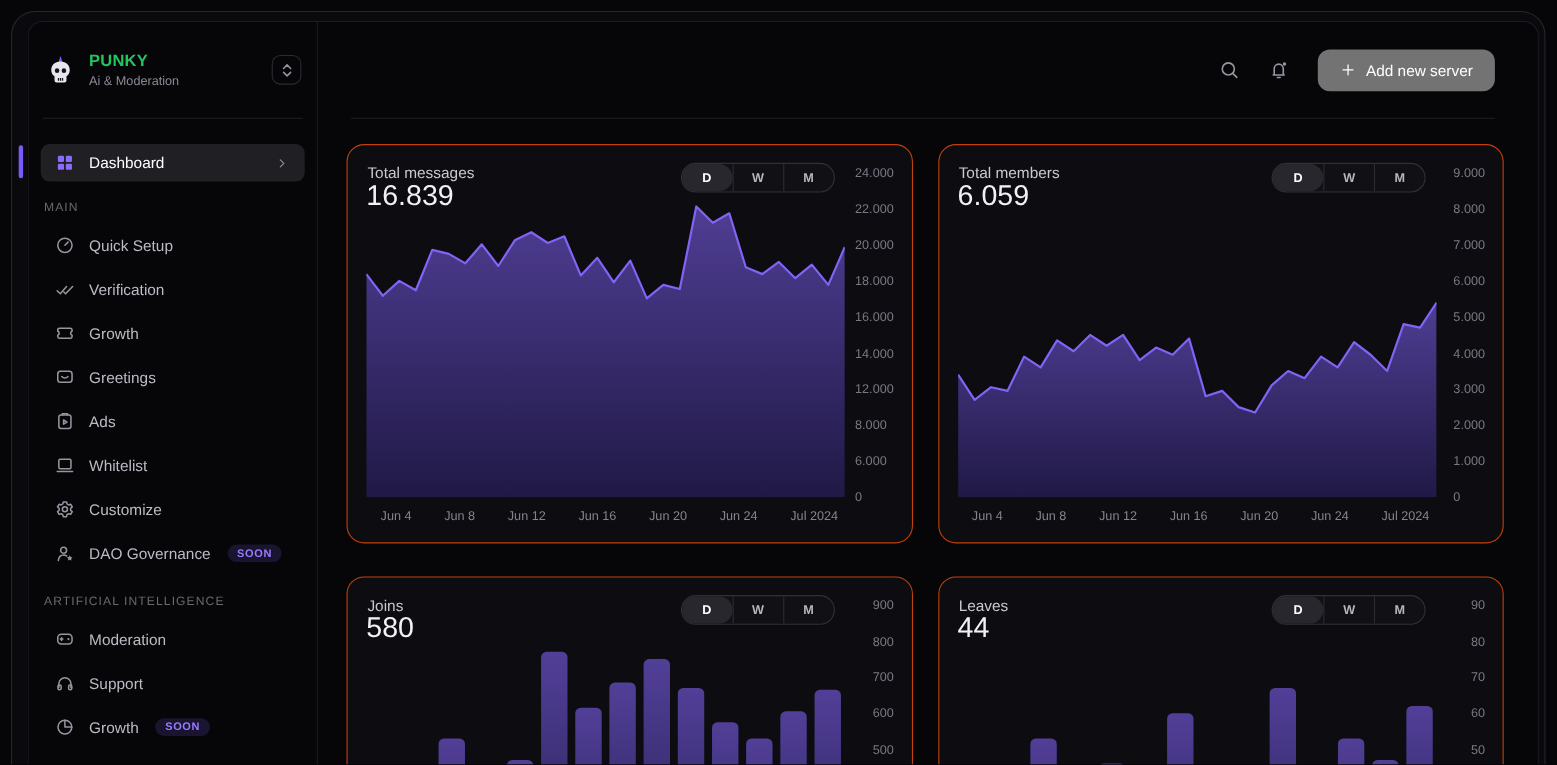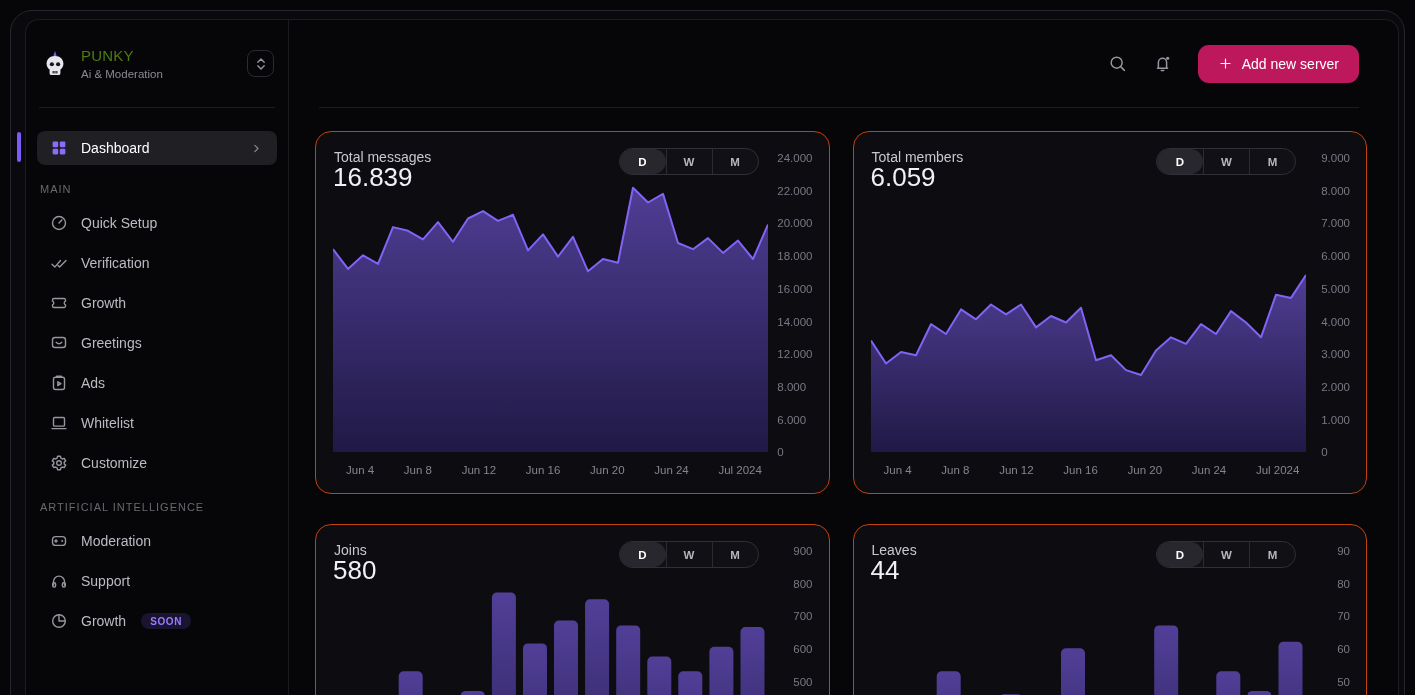--- a/index.html
+++ b/index.html
@@ -8,21 +8,21 @@
   .window { position:absolute; left:10px; top:10px; right:10px; height:920px;
             border:1px solid #26262d; border-radius:22px; background:#0a0a0e; }
   .accent { position:absolute; left:6px; top:121px; width:4px; height:30px; border-radius:3px; background:#7a5af8; }
   .app { position:absolute; left:14px; top:8px; right:5px; bottom:0; border:1px solid #1c1c22;
          border-bottom:none; border-radius:14px 14px 0 0; background:#060609; overflow:hidden; }
   
   .sidebar { position:absolute; left:0; top:0; bottom:0; width:263px; border-right:1px solid #1a1a20; }
   .server-row { height:87px; display:flex; align-items:center; gap:11px; padding:0 14px; }
   .server-logo { width:30px; height:30px; display:flex; align-items:center; justify-content:center; }
   .server-meta { flex:1; min-width:0; }
-  .server-name { font-size:15px; font-weight:400; color:#4d7c0f; letter-spacing:.2px; }
+  .server-name { font-size:15px; font-weight:700; color:#22c55e; letter-spacing:.2px; }
   .server-sub { font-size:11.5px; color:#8b8a94; margin-top:3px; }
   .selector-btn { width:27px; height:27px; border-radius:8px; border:1px solid #2b2b32; background:transparent;
                   color:#c9c8cf; display:flex; align-items:center; justify-content:center; cursor:pointer; }
   .selector-btn svg { width:14px; height:14px; }
   .divider { height:1px; background:#1c1c23; margin:0 13px; }
   .nav { padding:23px 11px 0; }
   .nav-item { display:flex; align-items:center; gap:13px; height:40px; padding:0 13px; border-radius:8px;
               color:#bcbbc4; font-size:14px; cursor:pointer; }
   .nav-item.active { background:#1f1f24; color:#fff; height:34px; }
   .icon { display:inline-flex; width:18px; height:18px; color:#97959f; flex:none; }
@@ -30,21 +30,21 @@
   .nav-item.active .lead { color:#8b6cfa; }
   .trail { margin-left:auto; width:15px; height:15px; color:#8a8993; }
   .badge { margin-left:2px; font-size:10px; font-weight:700; letter-spacing:.6px; color:#9a7bff;
            background:rgba(124,92,250,.16); border-radius:9px; padding:3px 9px 2px; }
   .nav-section { font-size:11px; letter-spacing:1px; color:#69686f; margin:18px 3px 8px; }
   
   .main { position:absolute; left:264px; top:0; right:0; bottom:0; }
   .topbar { height:87px; display:flex; align-items:center; justify-content:flex-end; gap:26px; padding-right:39px; }
   .tb-icon { width:19px; height:19px; color:#c6c5cd; background:none; border:none; cursor:pointer; padding:0; }
   .add-btn { display:flex; align-items:center; gap:9px; height:38px; padding:0 20px; border:none; cursor:pointer;
-             background:#be185d; color:#fff; border-radius:11px; font-size:14px; font-family:inherit; }
+             background:#737373; color:#fff; border-radius:11px; font-size:14px; font-family:inherit; }
   .add-btn .icon { width:15px; height:15px; color:#fff; }
   .top-div { height:1px; background:#1b1b21; margin:0 39px 0 29px; }
   .grid { margin:23px 31px 0 25px; display:grid; grid-template-columns:1fr 1fr; gap:30px 23px; }
   .card { position:relative; height:363px; background:#0c0c11; border:1px solid #c2410c; border-radius:16px; overflow:hidden; }
   .card-title { position:absolute; left:18px; top:17px; font-size:14px; color:#c9c8d0; }
   .card-value { position:absolute; left:17px; top:31px; font-size:26px; font-weight:500; color:#f1f0f6; line-height:1.15; }
   .toggle { position:absolute; top:16px; right:70px; display:flex; height:27px; border:1px solid #303038;
             border-radius:14px; background:rgba(255,255,255,.02); overflow:hidden; }
   .seg { width:46px; border:none; border-left:1px solid #2b2b32; background:transparent; color:#b7b6bf;
          font-size:11.5px; font-weight:700; font-family:inherit; cursor:pointer;
@@ -164,20 +164,31 @@
             </div>
             <div class="nav-item">
               <span class="icon lead">
                 <svg viewBox="0 0 18 18" fill="none" stroke="currentColor" stroke-width="1.4" stroke-linecap="round" stroke-linejoin="round">
                   <circle cx="9" cy="9" r="2.3"></circle>
                   <path d="M7.5 2.3h3l.4 1.8 1.5.9 1.8-.6 1.5 2.5-1.5 1.2v1.8l1.5 1.2-1.5 2.5-1.8-.6-1.5.9-.4 1.8h-3l-.4-1.8-1.5-.9-1.8.6-1.5-2.5 1.5-1.2V8.1L2.3 6.9l1.5-2.5 1.8.6 1.5-.9z"></path>
                 </svg>
               </span>
               <span>Customize</span>
             </div>
+            <div class="nav-item">
+              <span class="icon lead">
+                <svg viewBox="0 0 18 18" fill="none" stroke="currentColor" stroke-width="1.4" stroke-linecap="round" stroke-linejoin="round">
+                  <circle cx="7.8" cy="6.2" r="2.7"></circle>
+                  <path d="M3 15.6c.4-3.3 2.2-5.1 4.8-5.1 1.1 0 2 .3 2.8.9"></path>
+                  <path fill="currentColor" stroke="none" d="M13.4 10.8l.8 1.6 1.7.3-1.2 1.2.3 1.7-1.6-.8-1.6.8.3-1.7-1.2-1.2 1.7-.3z"></path>
+                </svg>
+              </span>
+              <span>DAO Governance</span>
+              <span class="badge">SOON</span>
+            </div>
             <div class="nav-section">ARTIFICIAL INTELLIGENCE</div>
             <div class="nav-item">
               <span class="icon lead">
                 <svg viewBox="0 0 18 18" fill="none" stroke="currentColor" stroke-width="1.4" stroke-linecap="round" stroke-linejoin="round">
                   <rect x="2.5" y="4.6" width="13" height="8.8" rx="3.2"></rect>
                   <path d="M6 7.8v2.4M4.8 9h2.4"></path>
                   <circle cx="12.2" cy="9" r="1" fill="currentColor" stroke="none"></circle>
                 </svg>
               </span>
               <span>Moderation</span>

